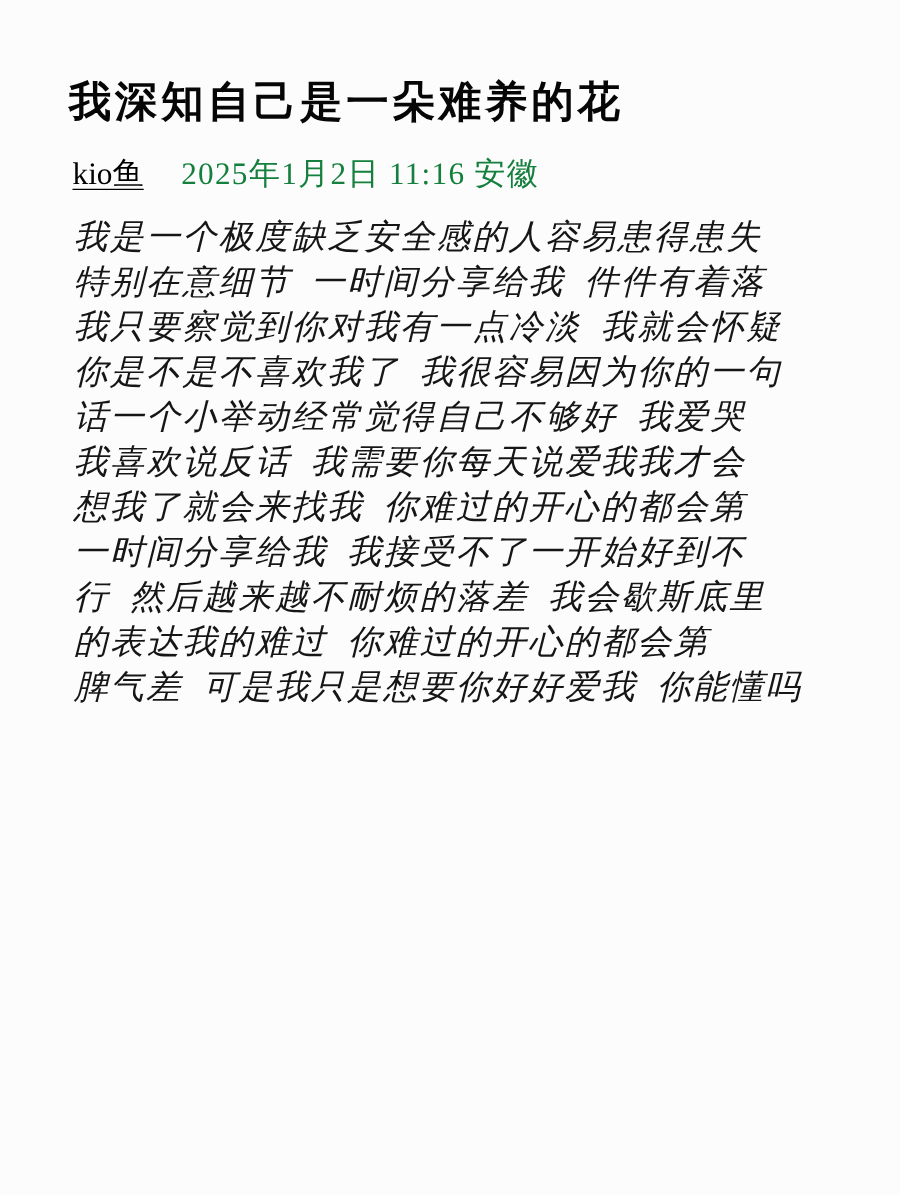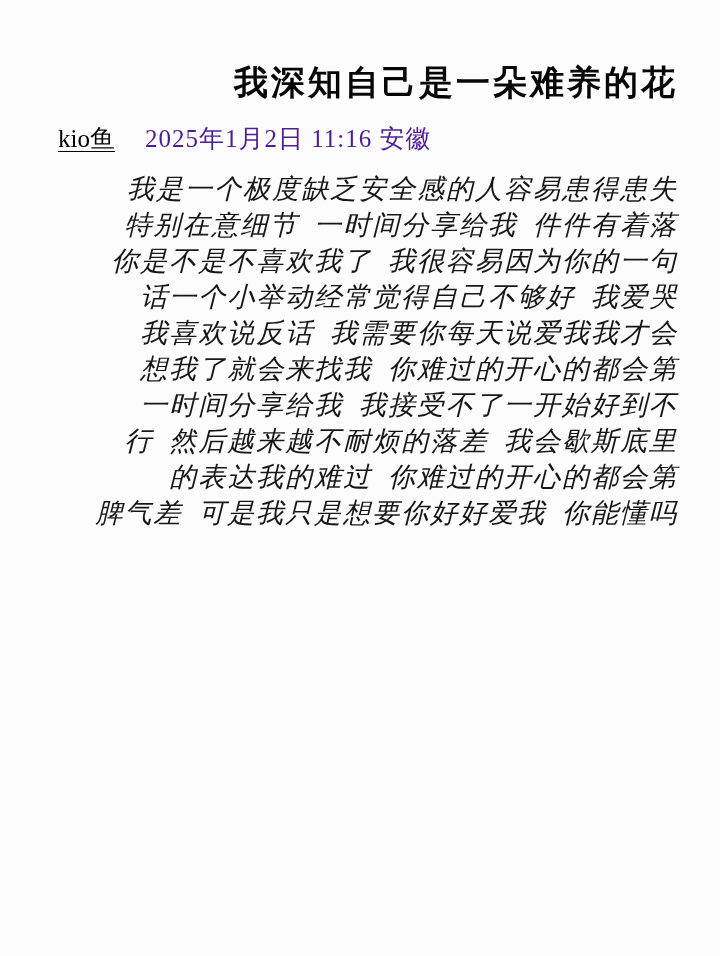--- a/index.html
+++ b/index.html
@@ -7,21 +7,20 @@
     width: 720px;
     min-height: 956px;
     background: #fcfcfc;
     font-family: "Liberation Serif", "DejaVu Serif", serif;
   }
   .page {
     width: 720px;
     min-height: 956px;
     padding: 62px 42px 40px 55px;
     background: #fcfcfc;
-    text-align: right;
   }
   .post-title {
     font-size: 34px;
     line-height: 42px;
     font-weight: 700;
     color: #060606;
     letter-spacing: 3px;
     margin-bottom: 18px;
   }
   .meta-row {
@@ -34,21 +33,21 @@
   .author-link {
     font-size: 25px;
     color: #000000;
     text-decoration: underline;
     text-underline-offset: 4px;
     text-decoration-thickness: 1px;
     cursor: pointer;
   }
   .timestamp {
     font-size: 25px;
-    color: #4c1d95;
+    color: #15803d;
     letter-spacing: 1px;
   }
   .post-body {
     color: #161616;
     font-size: 27px;
     letter-spacing: 2px;
     word-spacing: 7px;
     padding-left: 4px;
     font-style: italic;
   }
@@ -70,20 +69,21 @@
   <div class="meta-row">
     <a class="author-link">kio鱼</a>
     <span class="timestamp">2025年1月2日 11:16 安徽</span>
   </div>
 
   <div class="post-body">
 
     <p>
       <span class="line">我是一个极度缺乏安全感的人容易患得患失</span>
       <span class="line">特别在意细节 一时间分享给我 件件有着落</span>
+      <span class="line">我只要察觉到你对我有一点冷淡 我就会怀疑</span>
       <span class="line">你是不是不喜欢我了 我很容易因为你的一句</span>
       <span class="line">话一个小举动经常觉得自己不够好 我爱哭</span>
       <span class="line">我喜欢说反话 我需要你每天说爱我我才会</span>
       <span class="line">想我了就会来找我 你难过的开心的都会第</span>
       <span class="line">一时间分享给我 我接受不了一开始好到不</span>
       <span class="line">行 然后越来越不耐烦的落差 我会歇斯底里</span>
       <span class="line">的表达我的难过 你难过的开心的都会第</span>
       <span class="line">脾气差 可是我只是想要你好好爱我 你能懂吗</span>
     </p>
 

